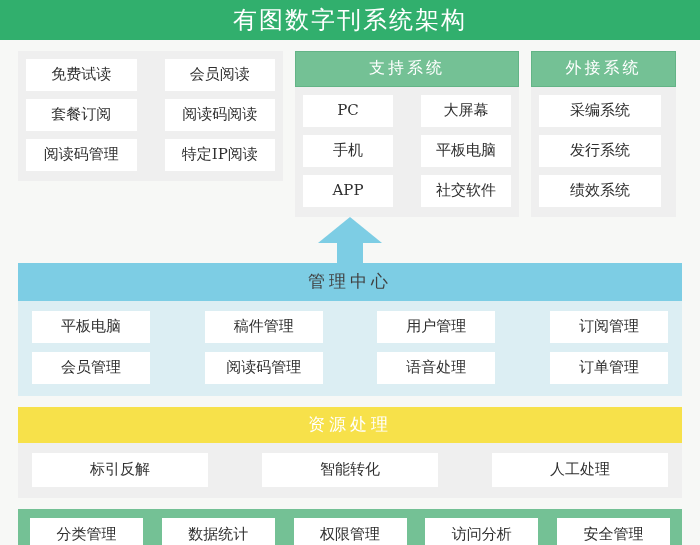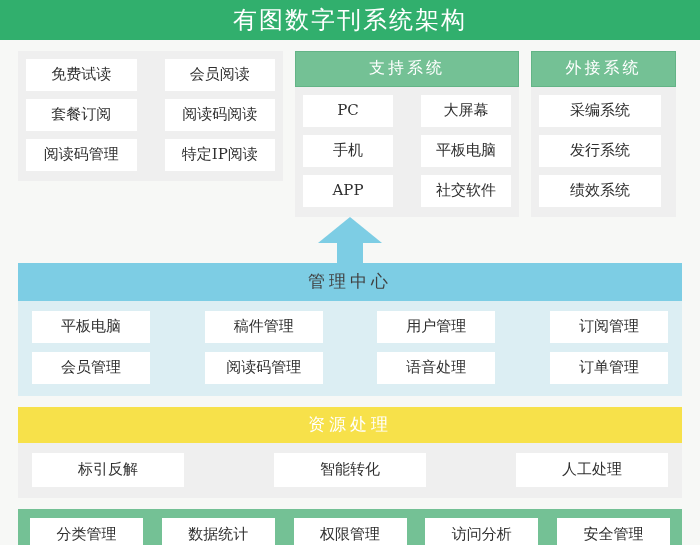--- a/index.html
+++ b/index.html
@@ -167,21 +167,21 @@
     padding: 10px 14px 11px 14px;
     display: flex;
     justify-content: space-between;
   }
   .res-cell {
     background: #ffffff;
     color: #2f2f2f;
     font-size: 15px;
     text-align: center;
     padding: 7px 0 8px 0;
-    width: 152px;
+    width: 176px;
     box-sizing: border-box;
     white-space: nowrap;
   }
 
   
   .bottom-bar {
     background: #74c195;
     margin-top: 11px;
     margin-bottom: 12px;
     padding: 9px 12px;

